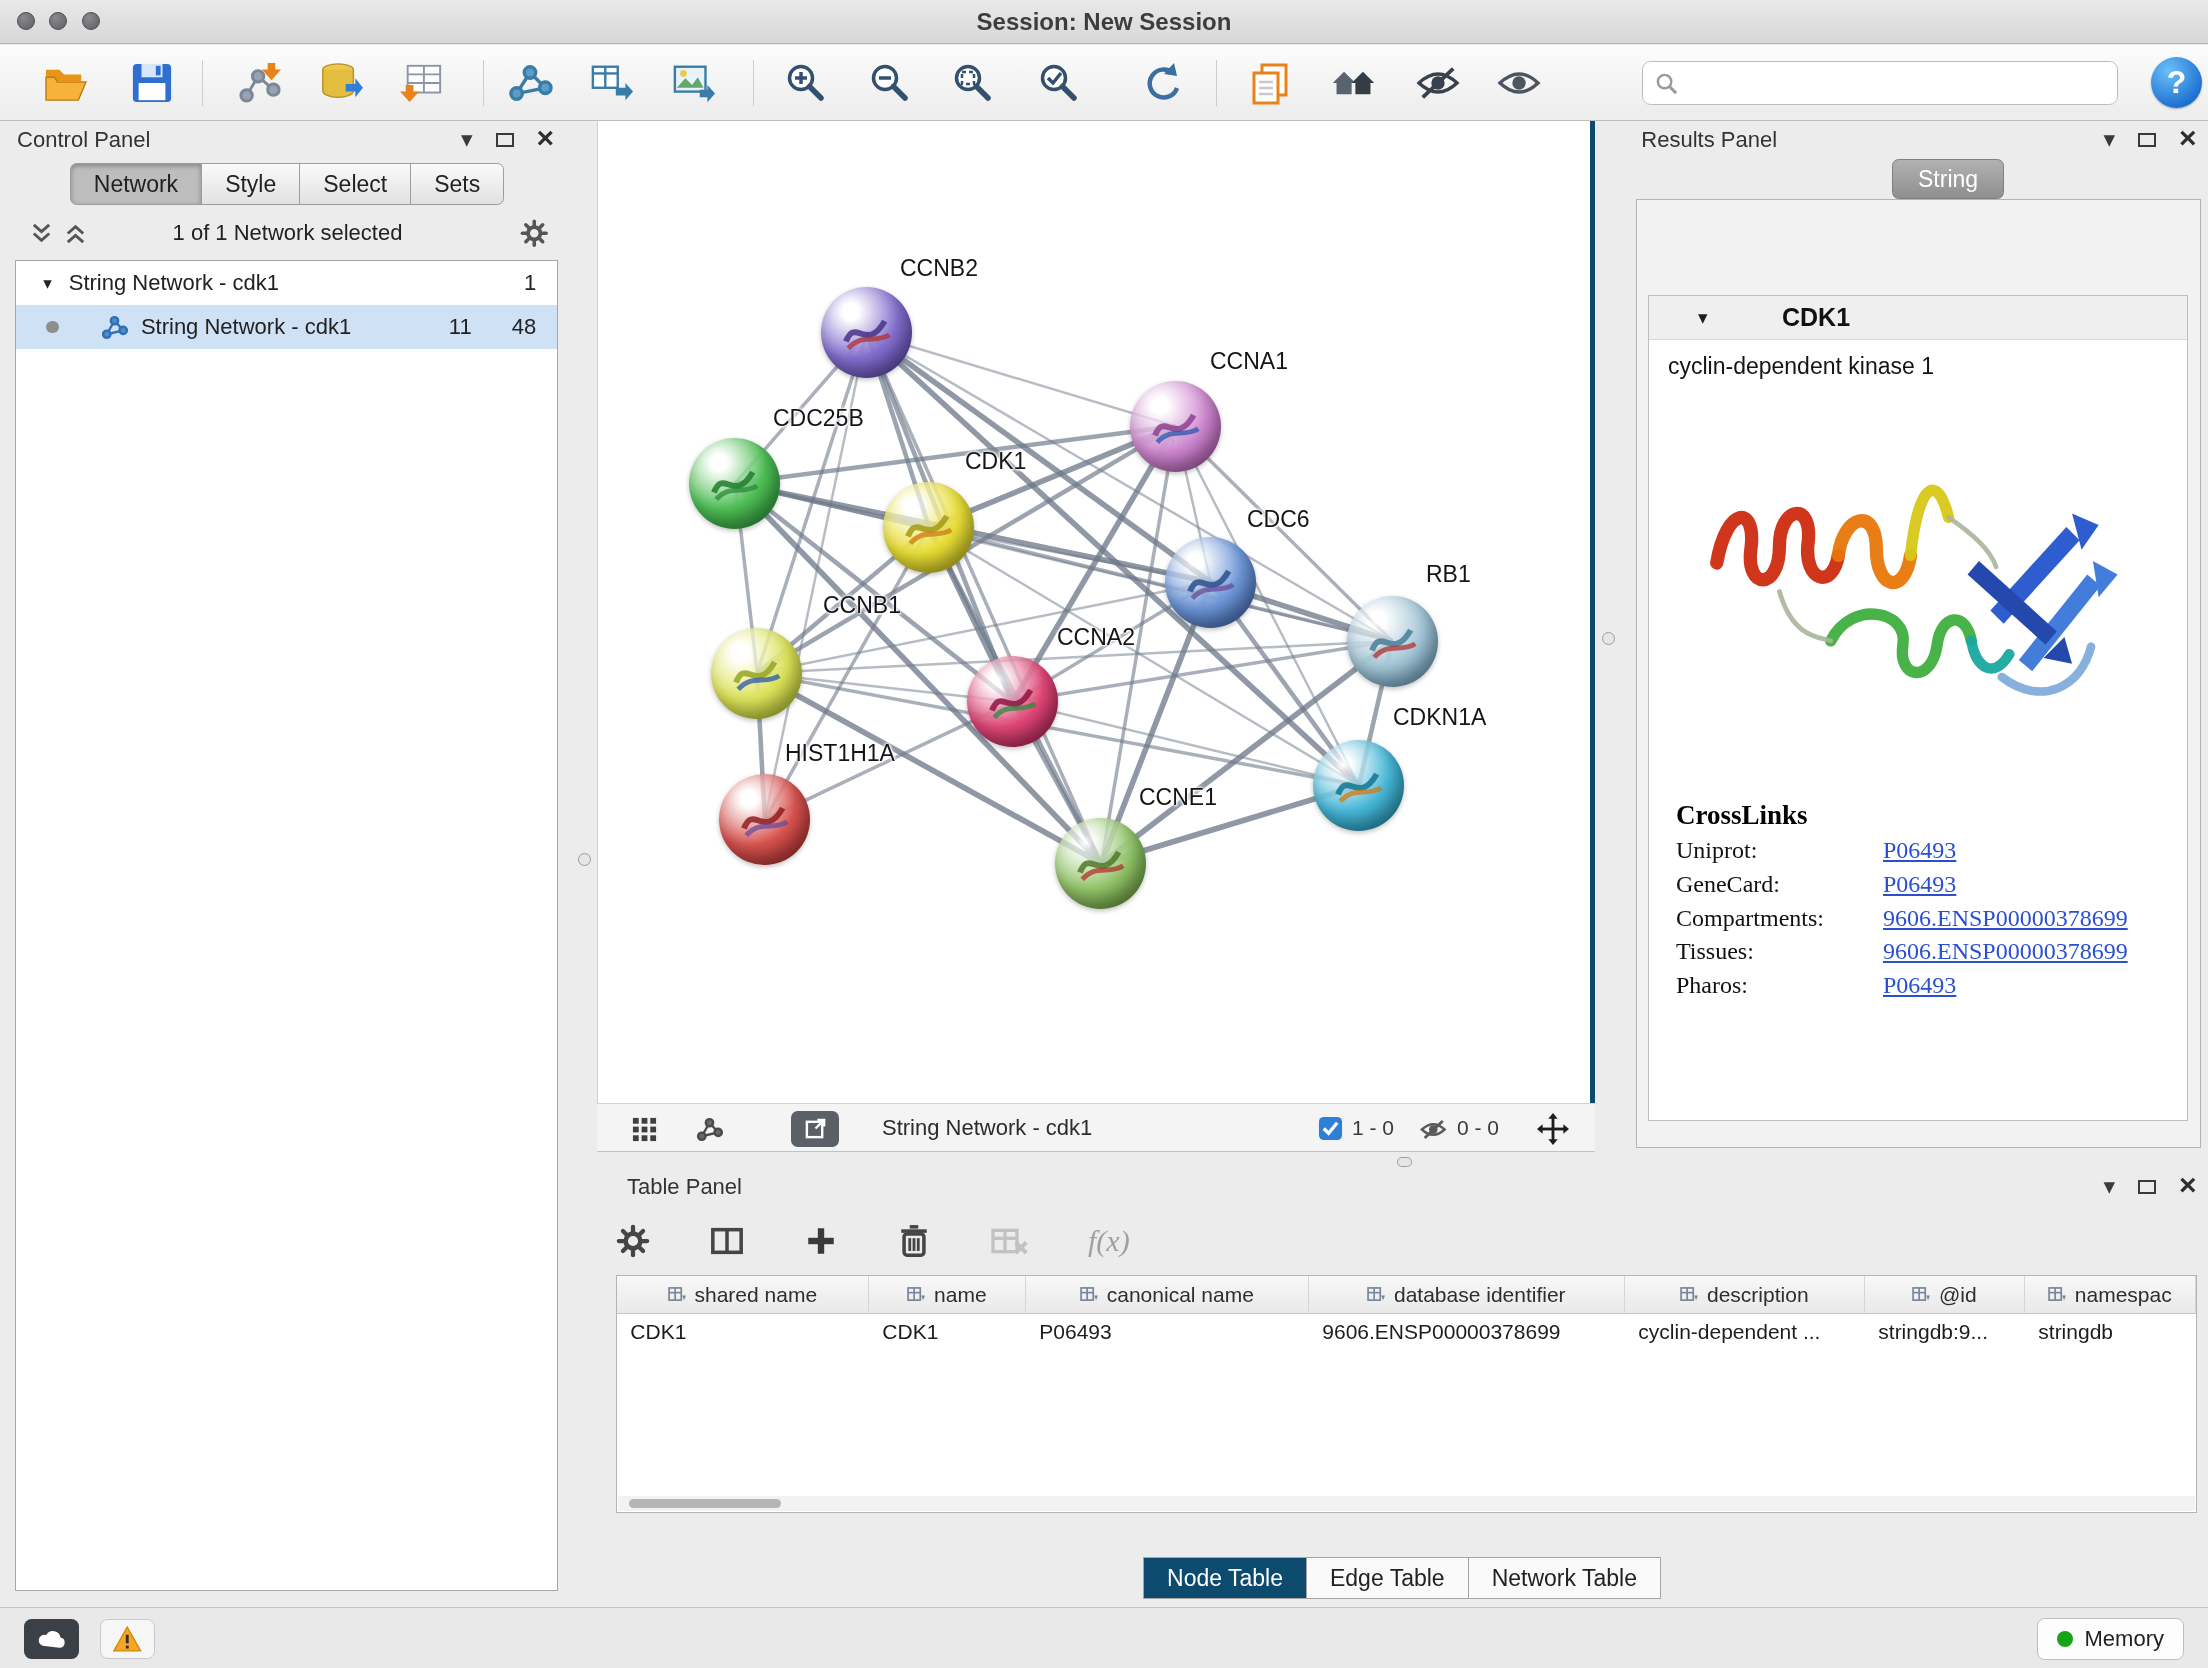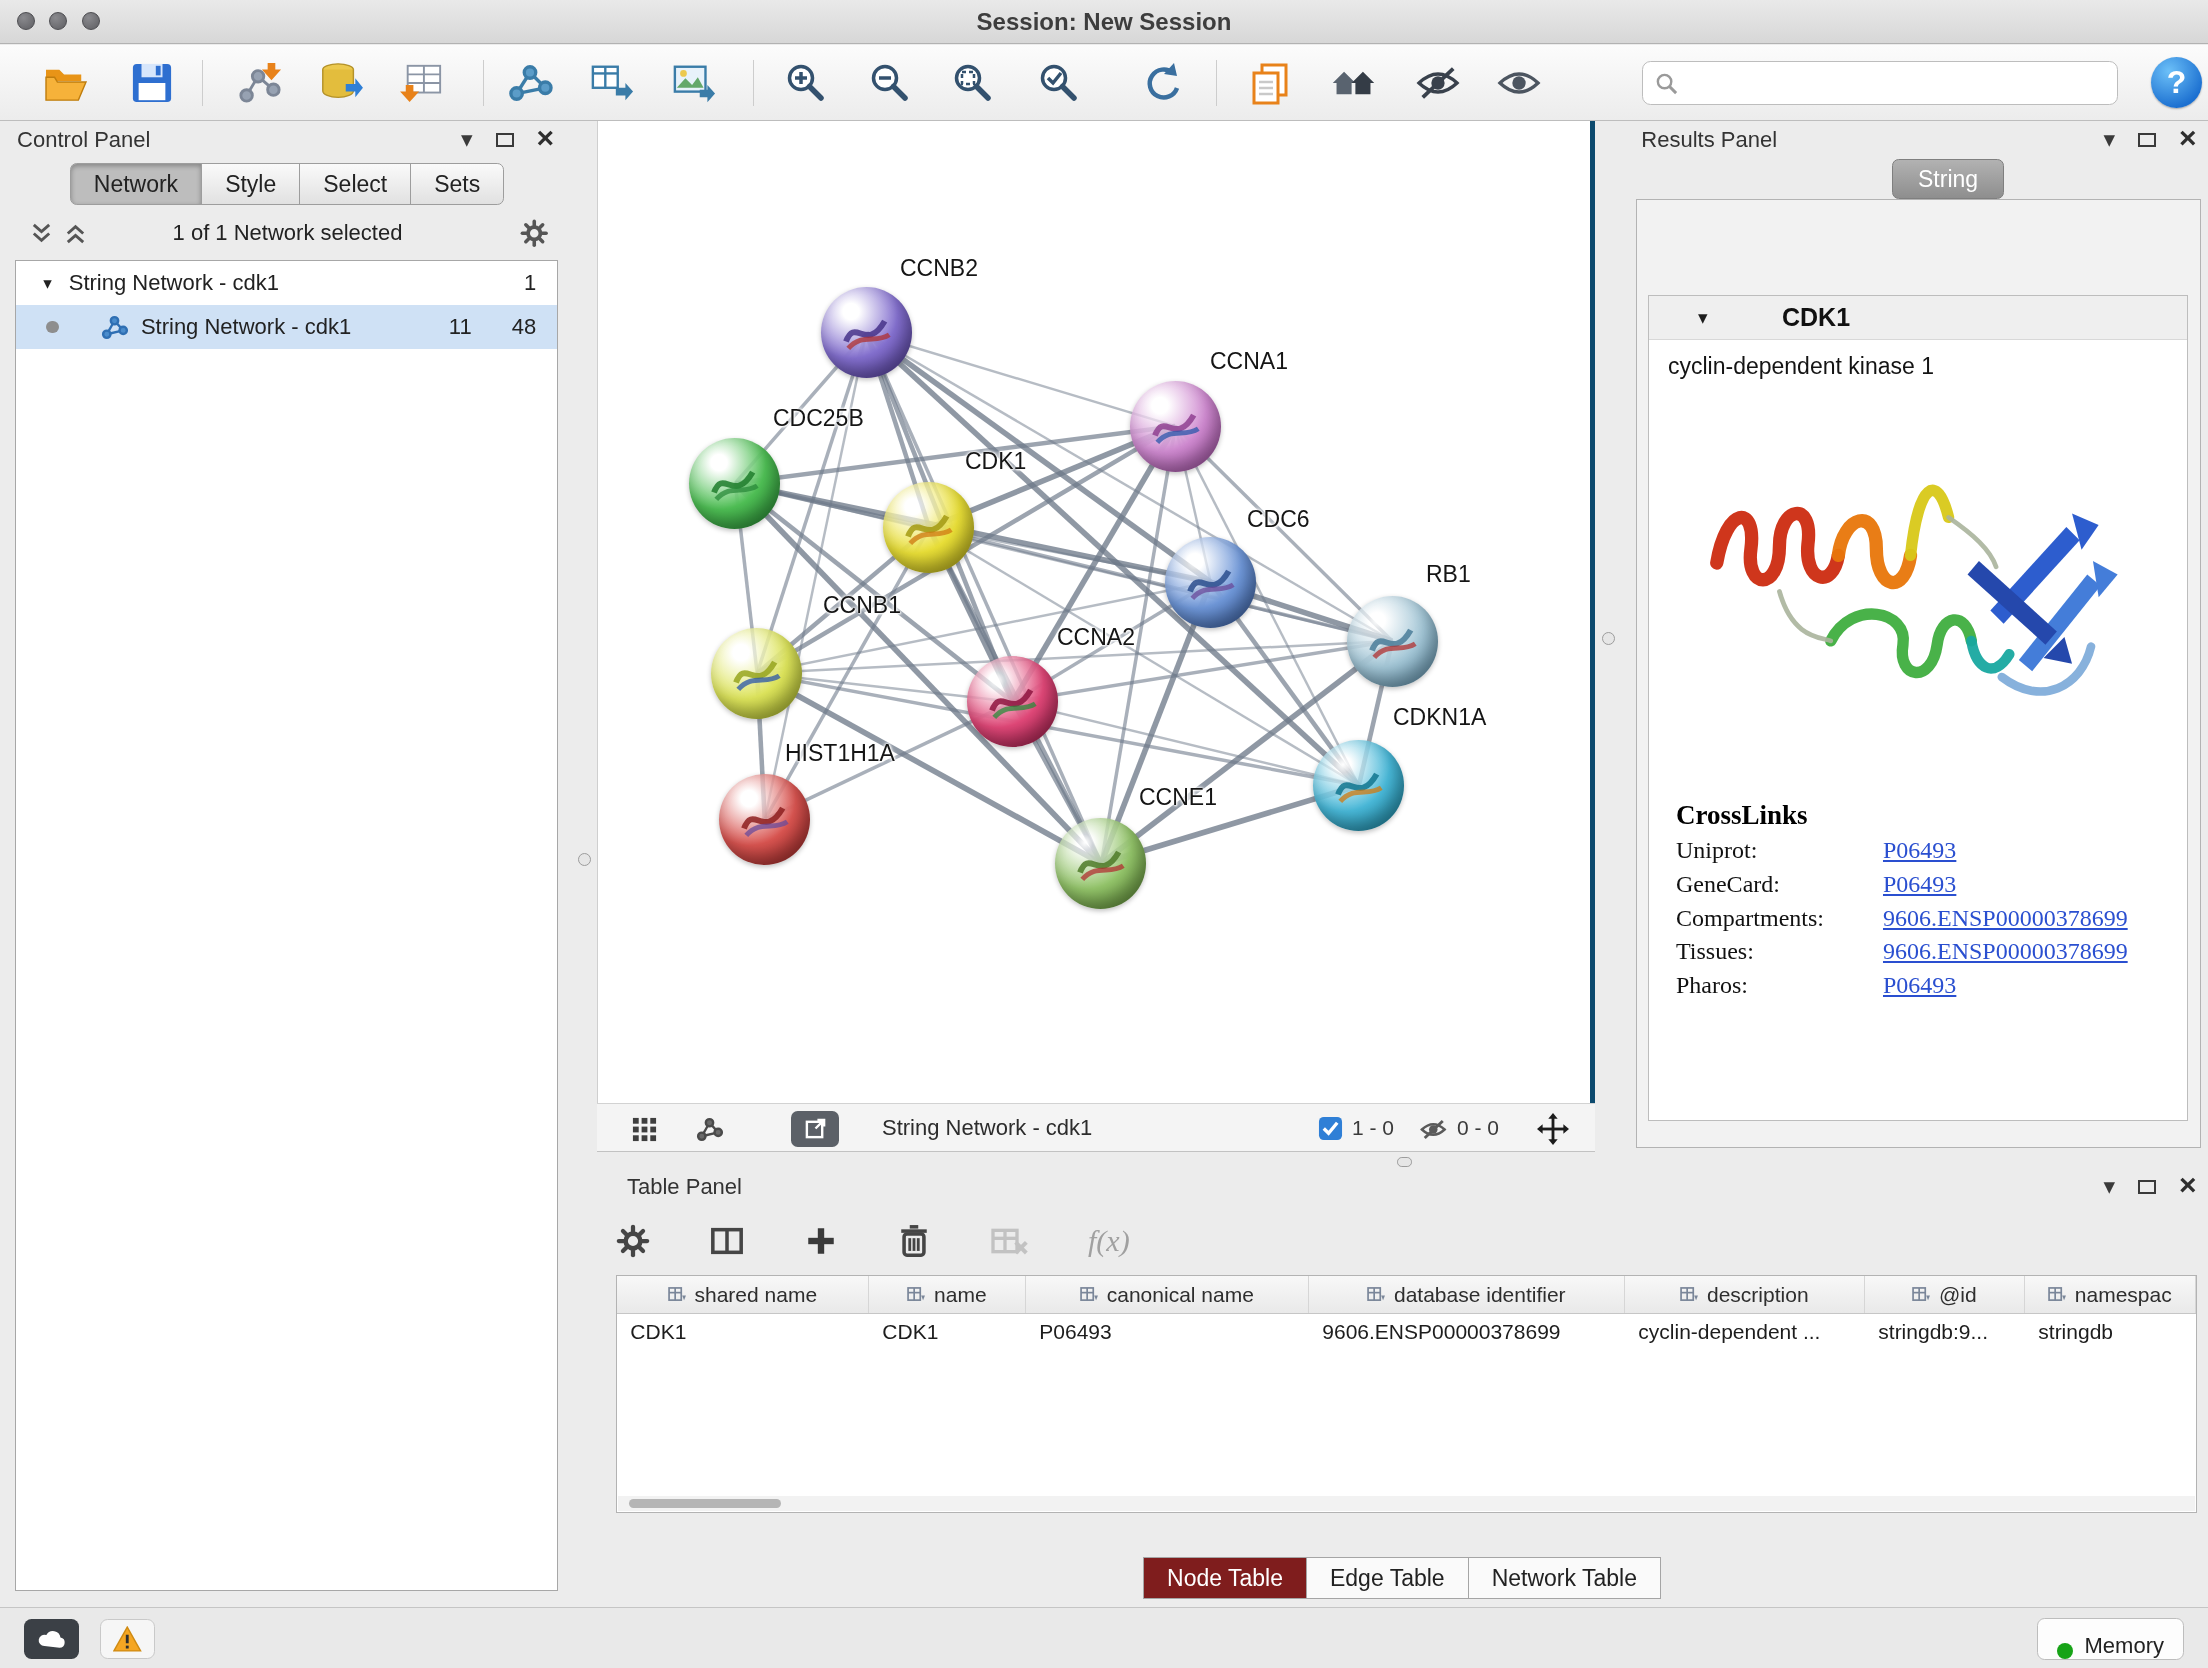--- a/index.html
+++ b/index.html
@@ -82,27 +82,27 @@
   .t-head { display:flex; height:38px; background:linear-gradient(#f8f8f8,#e9e9e9); border-bottom:1px solid #c6c6c6; }
   .th { display:flex; align-items:center; justify-content:center; gap:7.6px; font-size:21px; color:#2e2e2e;
     border-right:1px solid #d6d6d6; overflow:hidden; white-space:nowrap; }
   .t-row { display:flex; height:36px; }
   .td { display:flex; align-items:center; padding-left:13.3px; font-size:21px; color:#1d1d1d;
     overflow:hidden; white-space:nowrap; }
   .hscroll { position:absolute; left:1px; bottom:1px; width:1577px; height:15px; background:#f2f2f2; }
   .hthumb { position:absolute; left:11.4px; top:2.9px; width:152px; height:9.5px; border-radius:4.8px; background:#b5b5b5; }
   .tp-tabs { position:absolute; left:0; top:389px; width:100%; display:flex; justify-content:center; }
   .tp-tab { padding:6.7px 23px; font-size:23px; border:1px solid #a5a5a5; margin-left:-1px; background:#fafafa; color:#222; }
-  .tp-tab.sel { background:#7f1d1d; color:#fff; }
+  .tp-tab.sel { background:#0c4a6e; color:#fff; }
 
   
   .statusbar { position:absolute; left:0; top:1607px; width:2208px; height:61px; background:#e9e9e9; border-top:1px solid #c5c5c5; }
   .sb-btn { position:absolute; top:10.5px; height:40px; border-radius:7.6px; display:flex; align-items:center; justify-content:center; }
   .memory-btn { position:absolute; right:24px; top:9.5px; height:42px; padding:0 19px; background:#fdfdfd;
-    border:1px solid #bdbdbd; border-radius:7.6px; display:flex; align-items:flex-end; gap:11.4px; font-size:22px; color:#222; }
+    border:1px solid #bdbdbd; border-radius:7.6px; display:flex; align-items:center; gap:11.4px; font-size:22px; color:#222; }
   .mem-dot { width:16px; height:16px; border-radius:50%; background:#17a317; }
 </style>
 </head>
 <body>
 
 <div class="titlebar">
   <div class="tl" style="left:17px"></div>
   <div class="tl" style="left:49px"></div>
   <div class="tl" style="left:82px"></div>
   <div class="win-title">Session: New Session</div>

